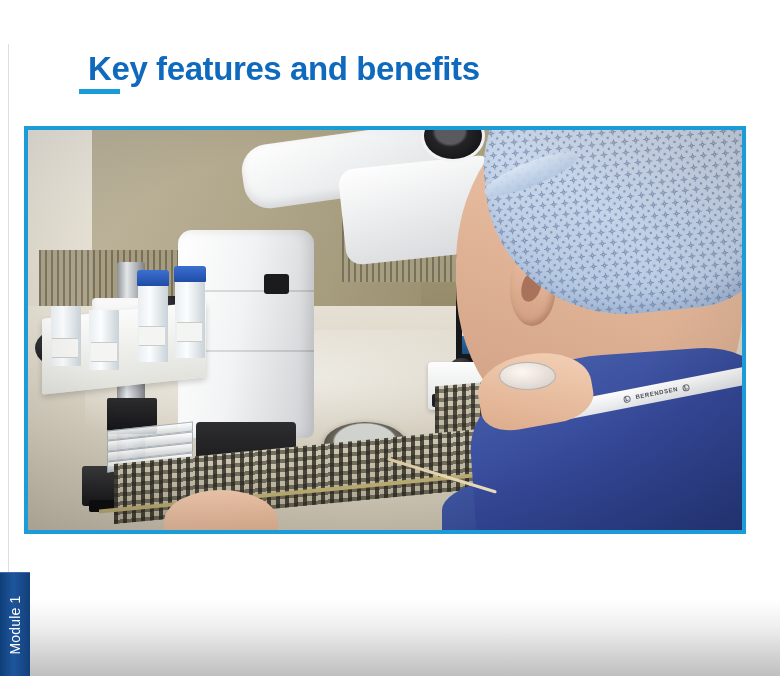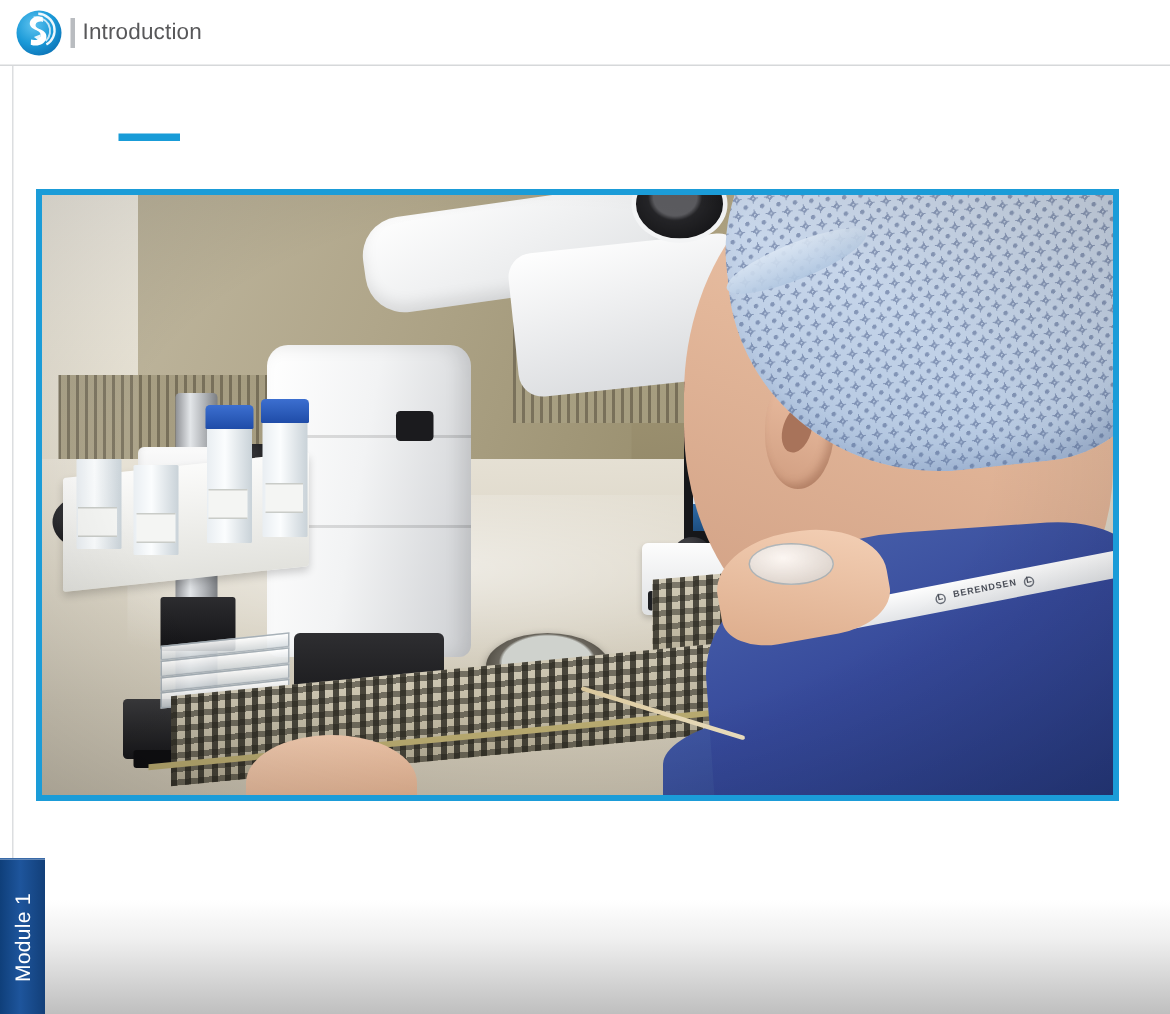--- a/index.html
+++ b/index.html
@@ -358,46 +358,23 @@
     position: absolute; left: 50%; top: 50%;
     transform: translate(-50%,-50%) rotate(-90deg);
     color: #ffffff; font-size: 14px; white-space: nowrap; letter-spacing: .2px;
   }
 </style>
 </head>
 <body>
 
 <div id="slide">
 
-  <div class="header">
-
-    <span class="logo">
-      <svg width="34" height="34" viewBox="0 0 34 34">
-        <defs>
-          <radialGradient id="lg" cx="38%" cy="32%" r="78%">
-            <stop offset="0%" stop-color="#5fc3ef"></stop>
-            <stop offset="55%" stop-color="#1b9ad8"></stop>
-            <stop offset="100%" stop-color="#0a6fb3"></stop>
-          </radialGradient>
-        </defs>
-        <circle cx="17" cy="17" r="15" fill="url(#lg)"></circle>
-        <path d="M16.5 4.2c4.6 0 9.4 3.6 10.6 8.6 1.1 4.7-1.1 9.6-5.2 11.9" fill="none" stroke="#ffffff" stroke-width="1.6" opacity=".92"></path>
-        <path d="M13.4 6.6c3.7-.6 8 1.1 9.9 4.6 2 3.7 1.2 8.5-1.8 11.2" fill="none" stroke="#ffffff" stroke-width="1.3" opacity=".75"></path>
-        <path d="M19.4 6.4c-3.6-1.3-7.6.2-8.4 3.1-.7 2.6 1 4.3 3.5 5.3 2.4 1 4.1 2.2 3.5 4.3-.6 2.2-3.4 3.2-6.3 2.3
-                 l-.2 3.4c4.6 1.6 9.3-.3 10.3-4 .8-3-1-5-3.7-6.1-2.3-1-3.8-1.9-3.3-3.6.5-1.6 2.7-2.2 4.9-1.5z" fill="#ffffff"></path>
-        <path d="M13.6 19.6l4.6-1.7-.6 4.7z" fill="#ffffff" opacity=".9"></path>
-      </svg>
-    </span>
-
-    <span class="header-divider"></span>
-    <span class="header-label">Introduction</span>
-    <span class="header-rule"></span>
-  </div>
   <span class="edge-rule"></span>
 
+  <h1 class="title">Key features and benefits</h1>
   <span class="title-accent"></span>
 
   <div class="photo-frame">
     <div class="photo">
 
       <div class="bsc-back"></div>
       <div class="bsc-back-panel"></div>
       <div class="bsc-left-wall"></div>
       <div class="bsc-grille"></div>
       <div class="bsc-grille2"></div>

